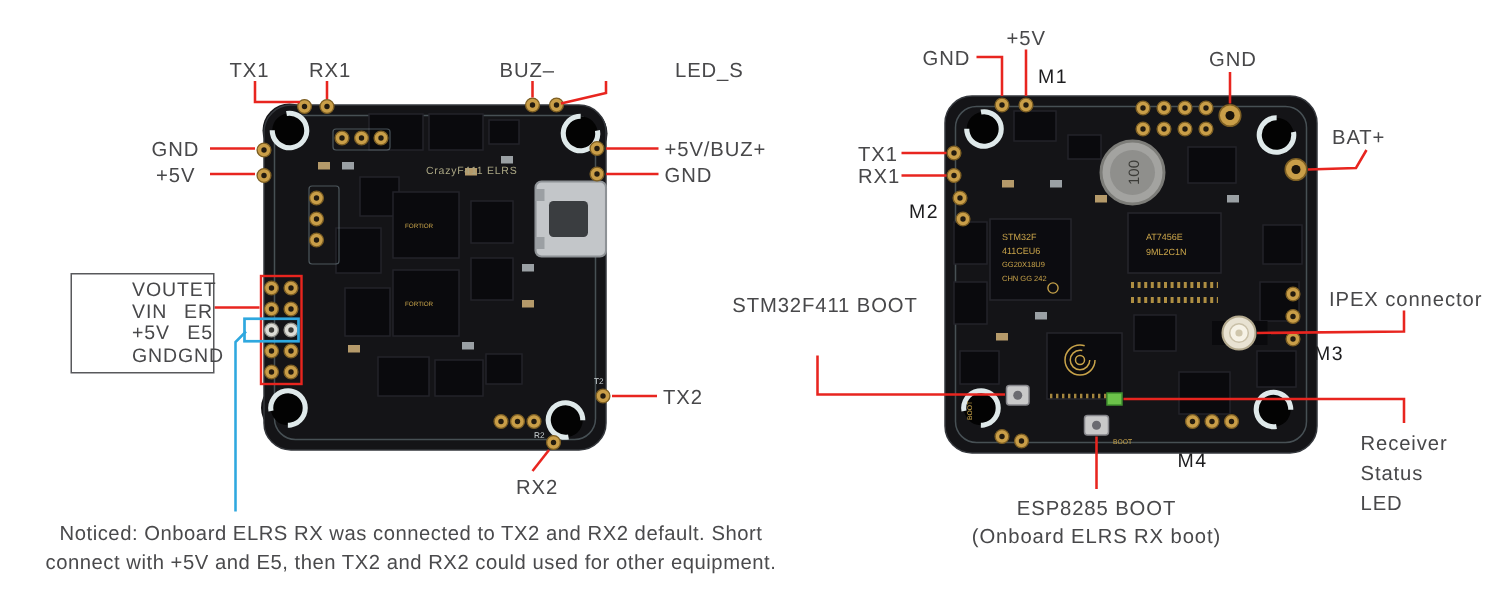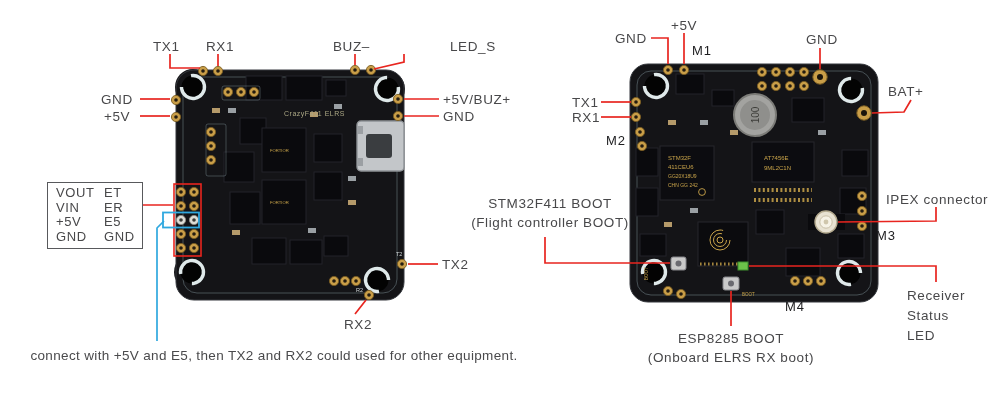--- a/index.html
+++ b/index.html
@@ -4,21 +4,21 @@
 <style>
   html,body{margin:0;padding:0;background:#ffffff;}
   #stage{position:relative;width:1000px;height:408px;background:#ffffff;overflow:hidden;
          font-family:"Liberation Sans",sans-serif;}
   #board-art{position:absolute;left:0;top:0;}
   .lbl{position:absolute;font-size:13.5px;color:#48484a;letter-spacing:.6px;white-space:nowrap;line-height:15px;}
   .m-lbl{position:absolute;font-size:13px;color:#1d1d1f;letter-spacing:1px;white-space:nowrap;line-height:20px;}
   .pin-table{position:absolute;left:47px;top:182px;width:86px;background:#fff;border:1.6px solid #58595c;
              padding:3px 0 4px 8px;font-size:13px;color:#48484a;letter-spacing:.6px;line-height:14.5px;}
   .pt-row{display:flex;}
-  .pt-row span:first-child{width:48px;}
+  .pt-row span:first-child{width:48px;margin-left:32px;}
   .notice{position:absolute;left:0;top:347px;width:548px;text-align:center;font-size:13.5px;
           color:#4a4a4c;letter-spacing:.35px;line-height:18.5px;}
   .cluster{position:absolute;text-align:center;}
   .cluster div{font-size:13.5px;color:#48484a;letter-spacing:.6px;line-height:19px;white-space:nowrap;}
   .rs-led div{line-height:20px;text-align:left;}
 </style>
 </head>
 <body>
 
 <div id="stage">
@@ -288,35 +288,35 @@
         <span>+5V</span>
         <span>E5</span>
       </div>
   <div class="pt-row">
         <span>GND</span>
         <span>GND</span>
       </div>
 </div>
 
 <div class="notice">
+  <div>Noticed: Onboard ELRS RX was connected to TX2 and RX2 default. Short</div>
   <div>connect with +5V and E5, then TX2 and RX2 could used for other equipment.</div>
 </div>
 
 <div class="lbl" style="left:615px;top:31px;">GND</div>
 <div class="lbl" style="left:671px;top:18px;">+5V</div>
 <div class="m-lbl" style="left:692px;top:41px;">M1</div>
 <div class="lbl" style="left:806px;top:32px;">GND</div>
 <div class="lbl" style="left:572px;top:95px;">TX1</div>
 <div class="lbl" style="left:572px;top:110px;">RX1</div>
 <div class="m-lbl" style="left:606px;top:131px;">M2</div>
 <div class="lbl" style="left:888px;top:84px;">BAT+</div>
 
 <div class="cluster" style="left:430px;top:194px;width:240px;">
   <div>STM32F411 BOOT</div>
-  <div>(Flight controller BOOT)</div>
 </div>
 
 <div class="lbl" style="left:886px;top:192px;text-align:right;">IPEX connector</div>
 <div class="m-lbl" style="left:876px;top:226px;">M3</div>
 
 <div class="cluster rs-led" style="left:907px;top:286px;width:90px;">
   <div>Receiver</div>
   <div>Status</div>
   <div>LED</div>
 </div>

